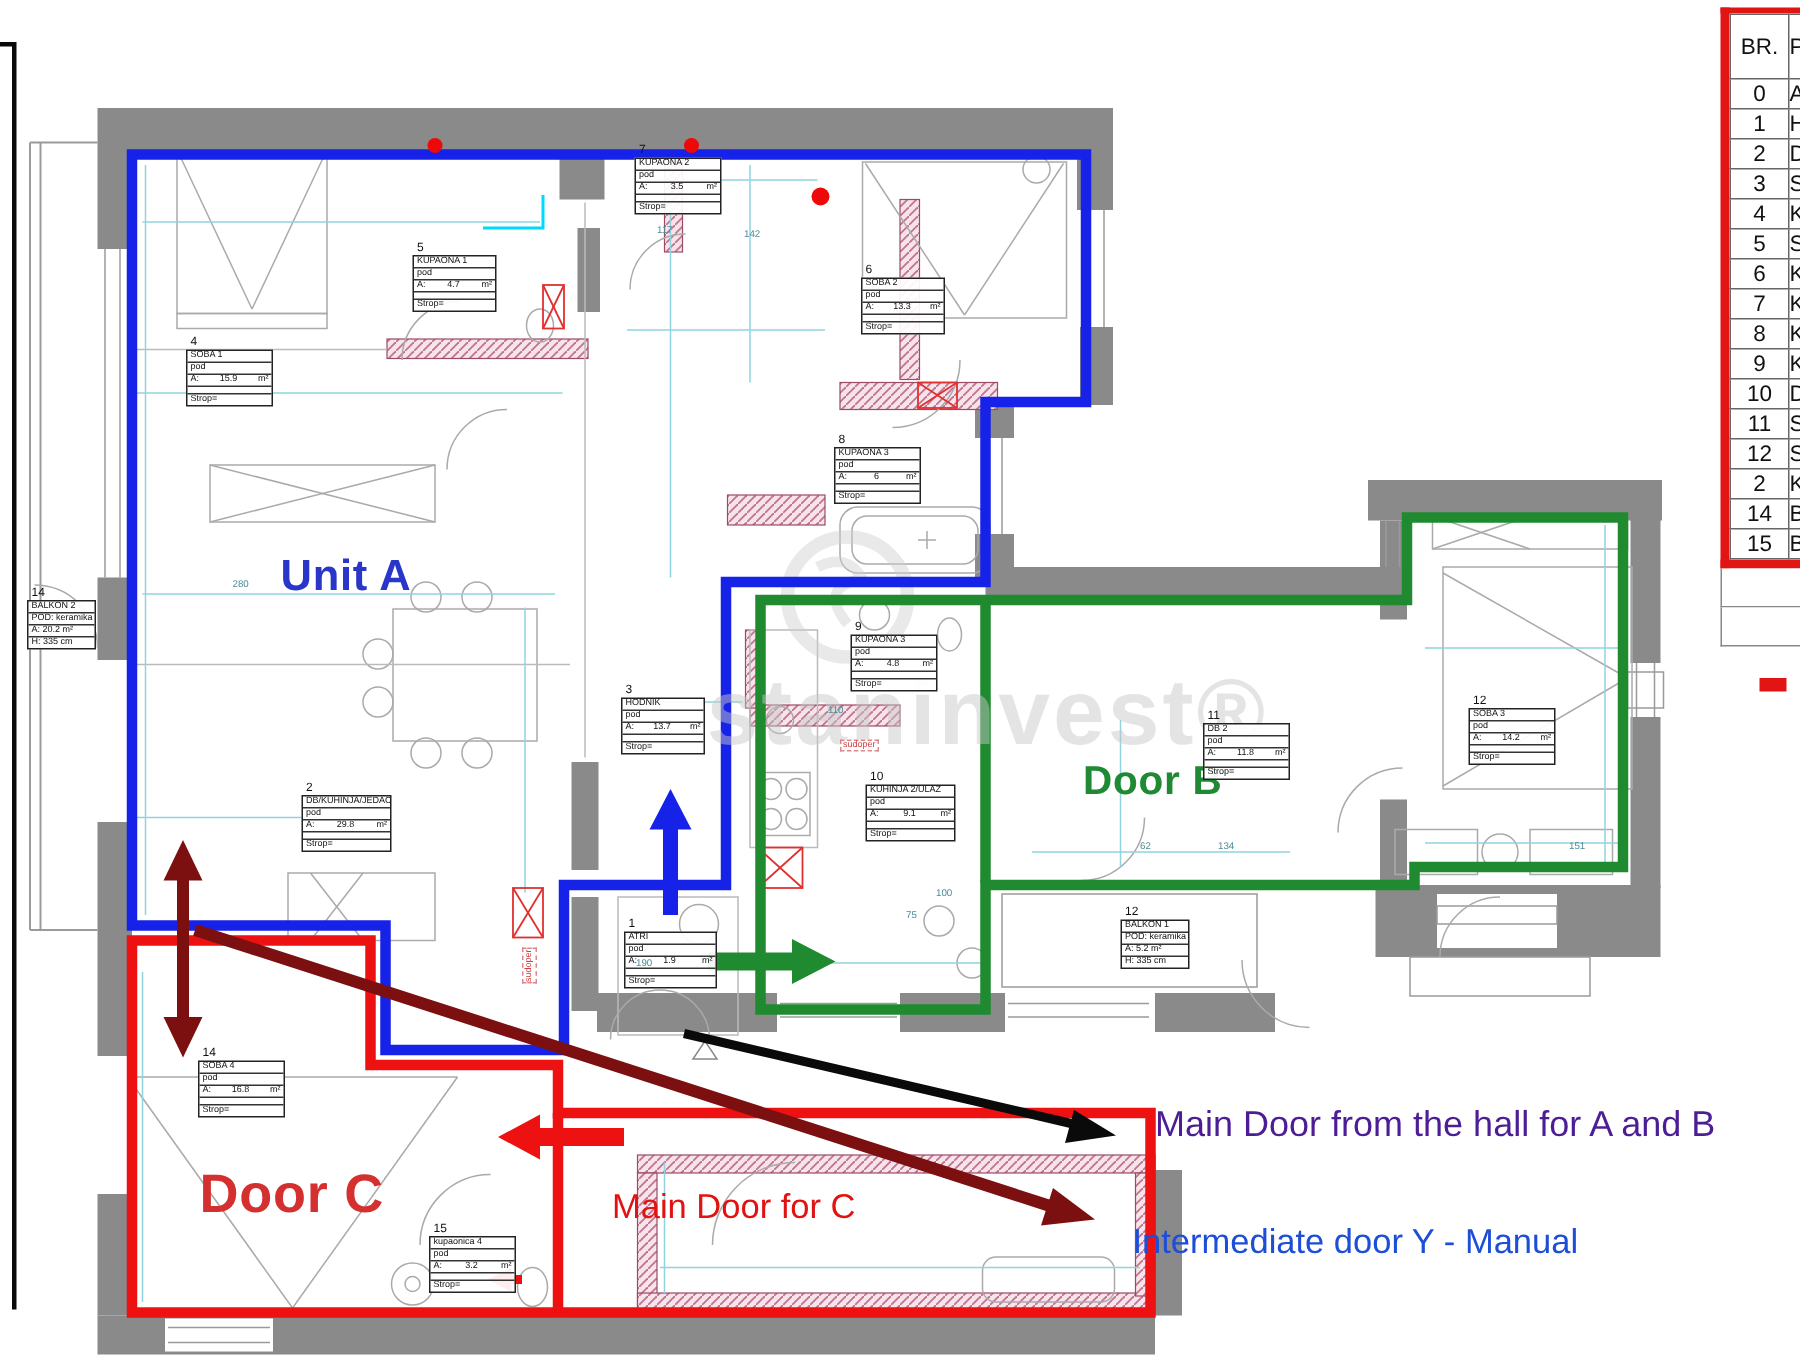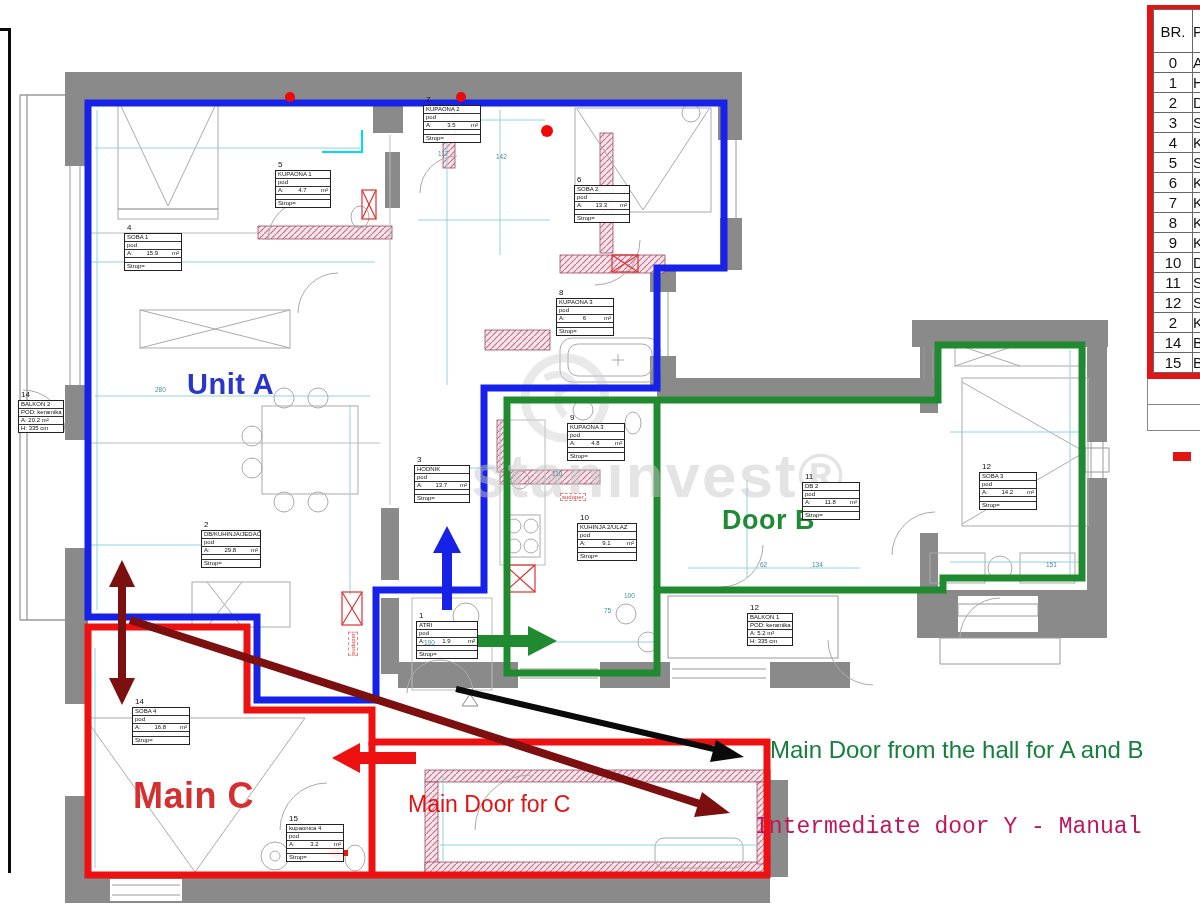--- a/index.html
+++ b/index.html
@@ -285,25 +285,25 @@
     <rect x="118" y="583" width="8" height="99"></rect>
     <polygon points="122,560 109,587 135,587"></polygon>
     <polygon points="122,705 109,678 135,678"></polygon>
   </g>
 </svg>
 
 <div id="wm" class="abs" style="left:455px;top:440px;margin-left:16px;">staninvest®</div>
 
 <div class="abs unit-label" style="left:187px;top:368px;font-size:29px;color:#2a35c9;">Unit A</div>
 <div class="abs unit-label" style="left:722px;top:505px;font-size:27px;color:#1f8a33;">Door B</div>
-<div class="abs unit-label" style="left:133px;top:775px;font-size:36px;color:#d53030;">Main C</div>
-
-<div class="abs ann" style="left:770px;top:736px;font-size:24px;color:#15803d;">Main Door from the hall for A and B</div>
+<div class="abs unit-label" style="left:133px;top:775px;font-size:36px;color:#d53030;">Door C</div>
+
+<div class="abs ann" style="left:770px;top:736px;font-size:24px;color:#4c1d95;">Main Door from the hall for A and B</div>
 <div class="abs ann" style="left:408px;top:791px;font-size:23px;color:#e31212;">Main Door for C</div>
-<div class="abs ann" style="left:755px;top:814px;font-size:23px;color:#be185d;font-family:Liberation Mono, monospace;">Intermediate door Y - Manual</div>
+<div class="abs ann" style="left:755px;top:814px;font-size:23px;color:#1d4ed8;">Intermediate door Y - Manual</div>
 
 <div id="labels" class="abs" style="left:0;top:0;">
       <div class="room" style="left: 416px; top: 612px; width: 62px;">
         <div class="rnum">1</div>
         <div class="rbox">
           <div class="rr">ATRI</div>
           <div class="rr">pod</div>
           <div class="rr ra">
             <div class="">A:</div>
             <div class="">1.9</div>

